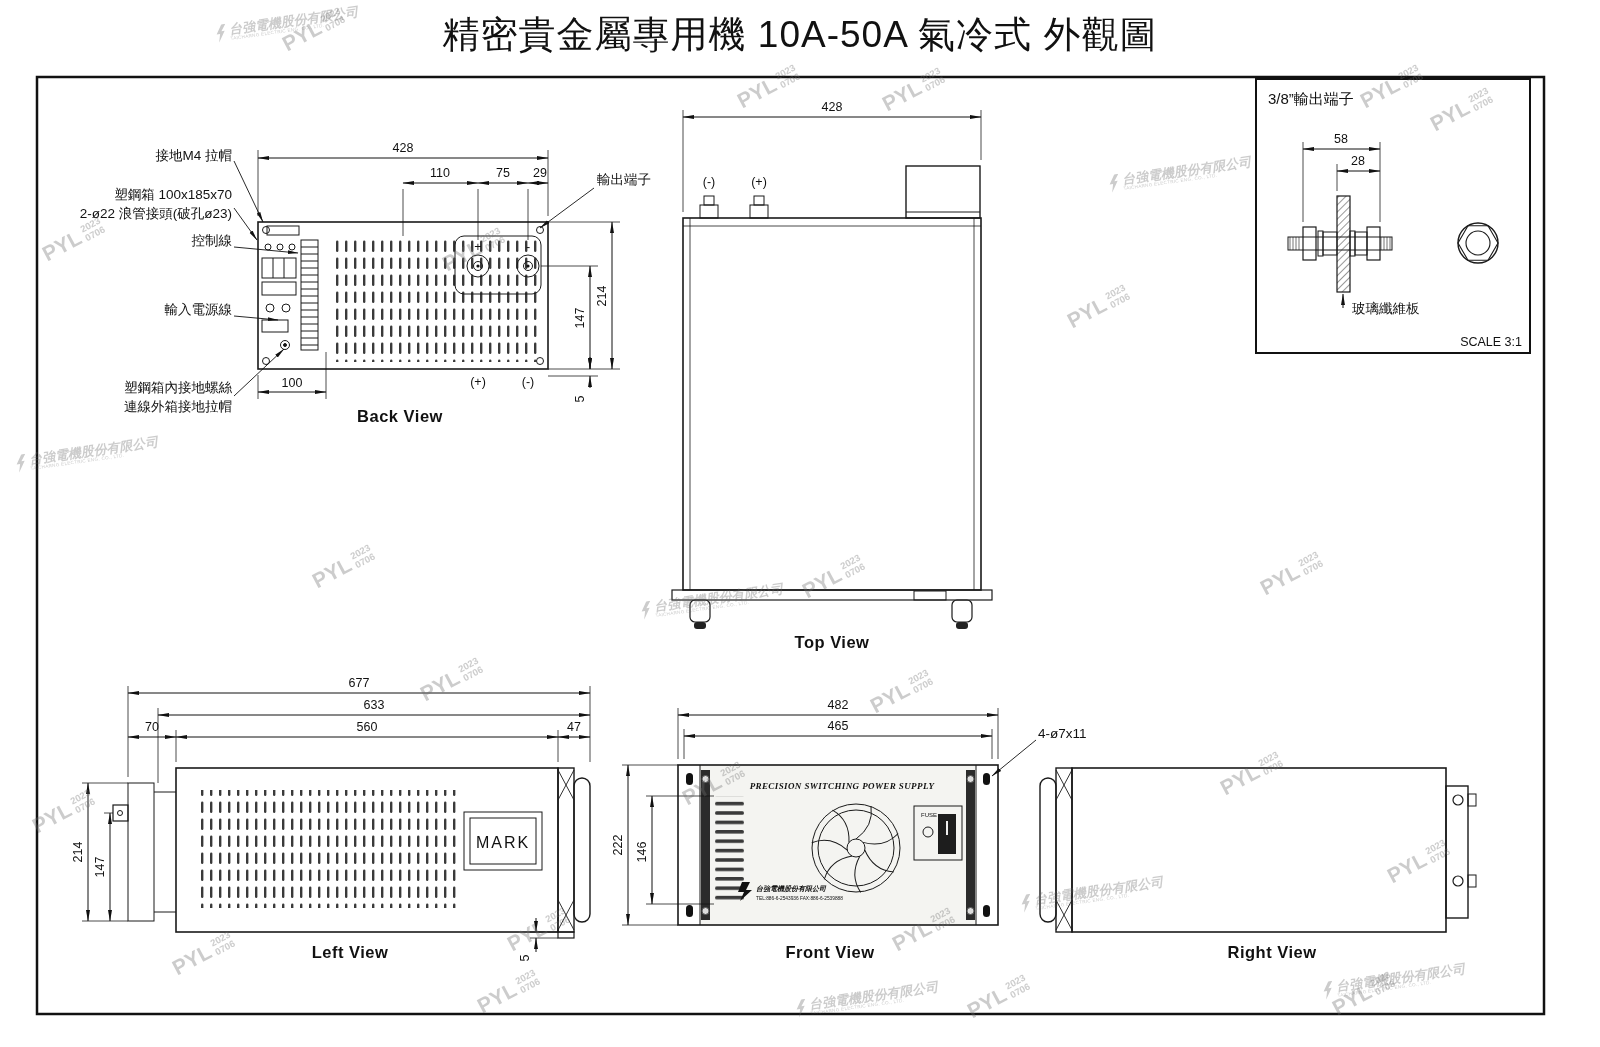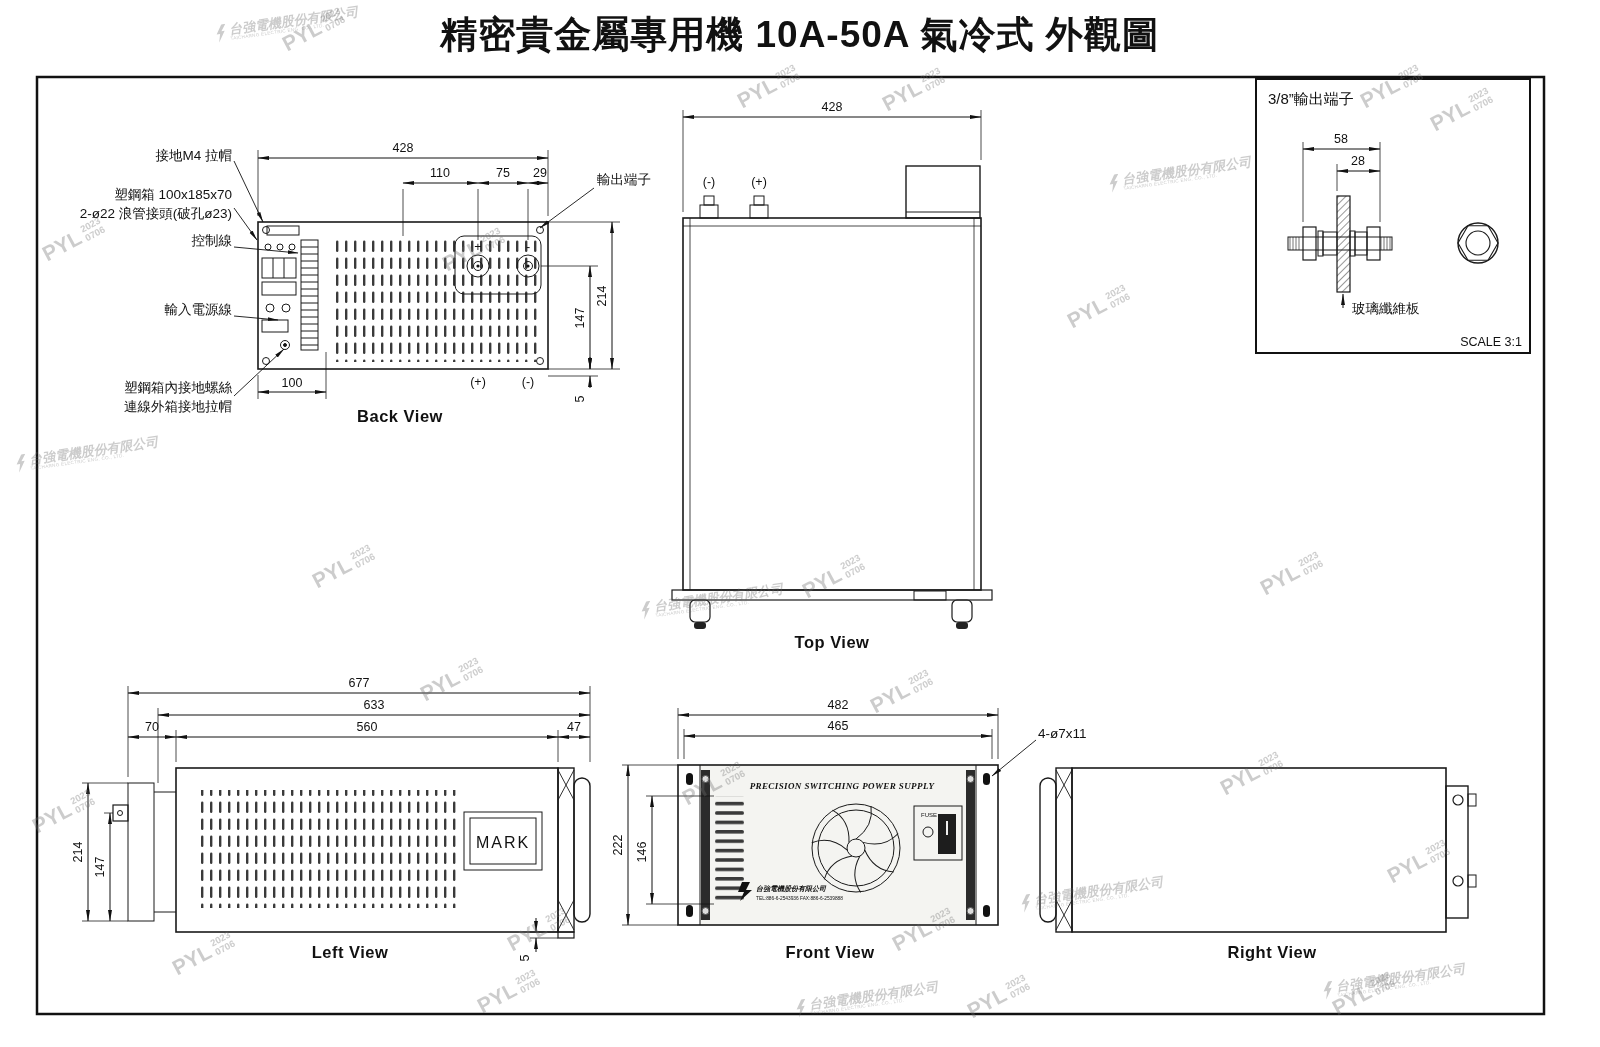--- a/index.html
+++ b/index.html
@@ -2,21 +2,21 @@
 <html><head>
 <meta charset="utf-8">
 <style>
   html,body{margin:0;padding:0;}
   body{
     width:1600px;height:1047px;position:relative;overflow:hidden;
     background:#ffffff;font-family:"Liberation Sans",sans-serif;color:#111;
   }
   #page-title{
     position:absolute;top:10px;left:0;width:100%;text-align:center;
-    font-size:37px;font-weight:bold;letter-spacing:1px;z-index:3;
+    font-size:37px;font-weight:normal;letter-spacing:1px;z-index:3;
   }
   svg{position:absolute;top:0;left:0;z-index:1;}
   .s{fill:none;stroke:#1a1a1a;stroke-width:1;}
   .frame{fill:none;stroke:#111;stroke-width:2.5;}
   .box{fill:none;stroke:#111;stroke-width:2;}
   .body-line{fill:none;stroke:#1a1a1a;stroke-width:1.6;}
   .thin{fill:none;stroke:#1a1a1a;stroke-width:0.8;}
   .ext{stroke:#111;stroke-width:0.75;fill:none;}
   .dim{stroke:#111;stroke-width:1;fill:none;marker-start:url(#ar);marker-end:url(#ar);}
   .dimE{stroke:#111;stroke-width:1;fill:none;marker-end:url(#ar);}

